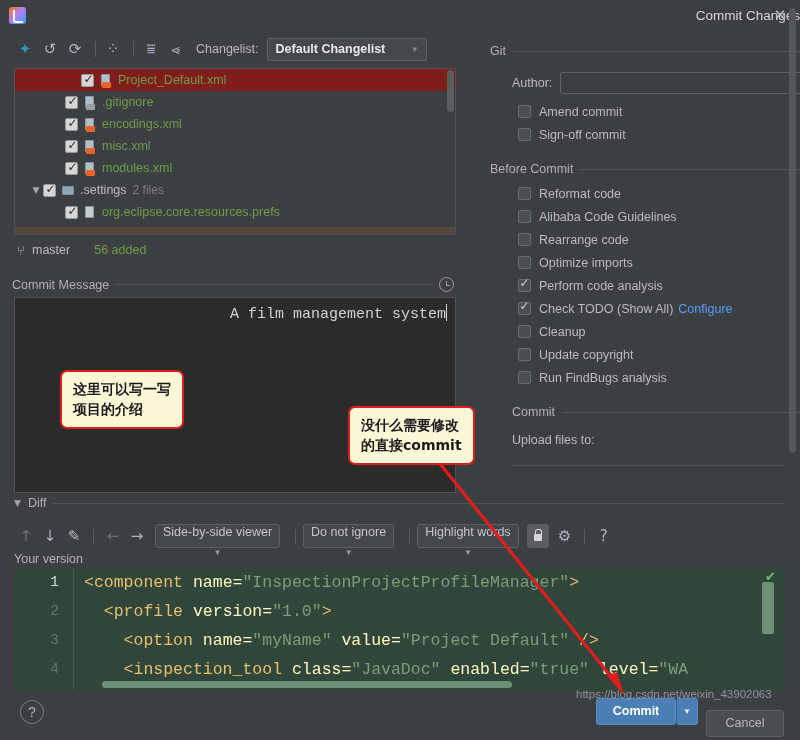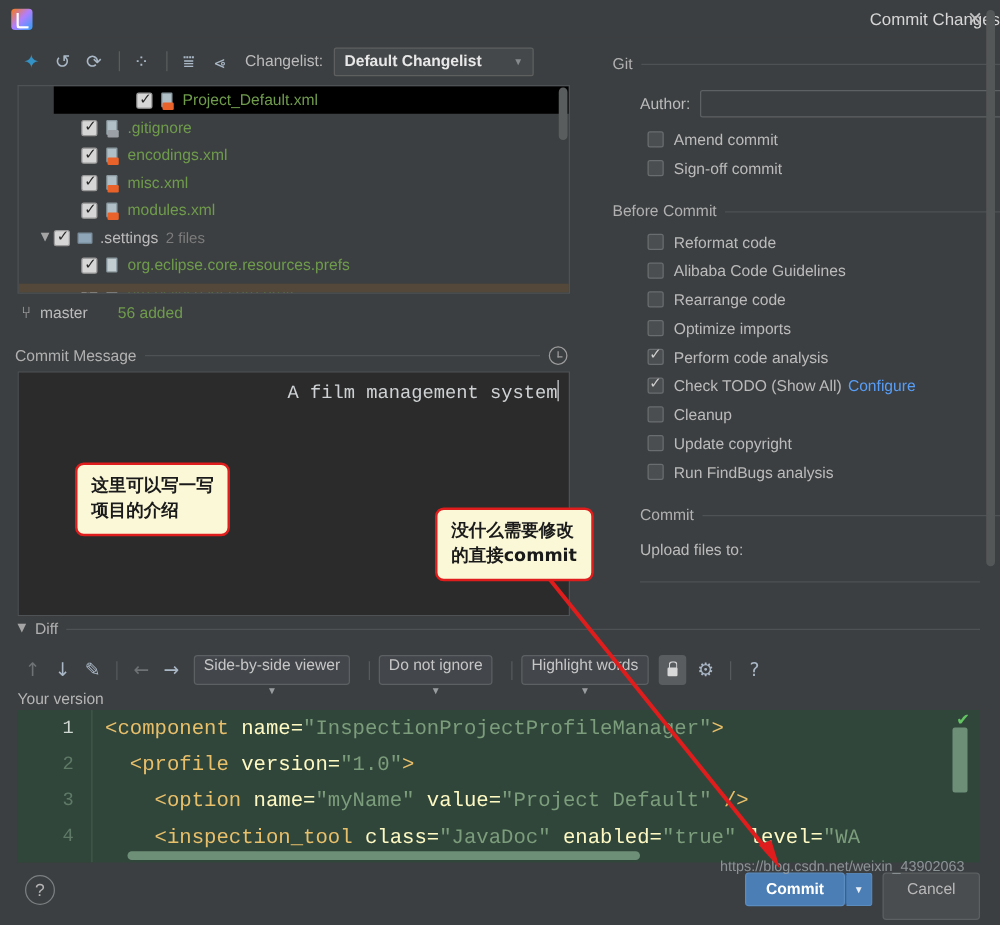--- a/index.html
+++ b/index.html
@@ -68,21 +68,21 @@
 
   
   .tree-panel {
     position: absolute; left: 14px; top: 68px; width: 442px; height: 167px;
     background: #3c3f41; border: 1px solid #4e5254; overflow: hidden;
   }
   .tree-row {
     height: 22px; display: flex; align-items: center; padding-left: 4px;
     white-space: nowrap;
   }
-  .tree-row.selected { background: #000000; margin-left: 28px; }
+  .tree-row.selected { background: #7f1d1d; }
   .indent { display: inline-block; flex: none; }
   .twisty {
     width: 14px; flex: none; color: #a4a4a4; font-size: 9px; text-align: center;
     font-family: "DejaVu Sans", sans-serif;
   }
   .cbx {
     width: 13px; height: 13px; flex: none; margin-right: 5px;
     background: #d6d6d6; border: 1px solid #9a9a9a; border-radius: 2px;
     position: relative;
   }
@@ -282,21 +282,21 @@
     background: #4a7eb5; border: 1px solid #5a8cc0; border-radius: 3px;
     color: #ffffff; font-size: 12.5px; font-weight: bold;
     line-height: 25px; text-align: center;
   }
   .commit-split {
     position: absolute; left: 676px; top: 8px; width: 22px; height: 27px;
     background: #4a7eb5; border: 1px solid #5a8cc0; border-left: 1px solid #386091;
     border-radius: 3px; color: #e8eef5; font-size: 8px; line-height: 25px; text-align: center;
   }
   .cancel-btn {
-    position: absolute; left: 706px; top: 8px; width: 78px; height: 38px;
+    position: absolute; left: 706px; top: 20px; width: 78px; height: 27px;
     background: #4a4d4f; border: 1px solid #5c6062; border-radius: 3px;
     color: #b8b8b8; font-size: 12.5px; line-height: 25px; text-align: center;
   }
   .watermark {
     position: absolute; left: 576px; top: 688px; color: #9aa2a6; font-size: 11.5px;
     font-family: "Liberation Sans", sans-serif; opacity: .85;
   }
 
   
   .note {

